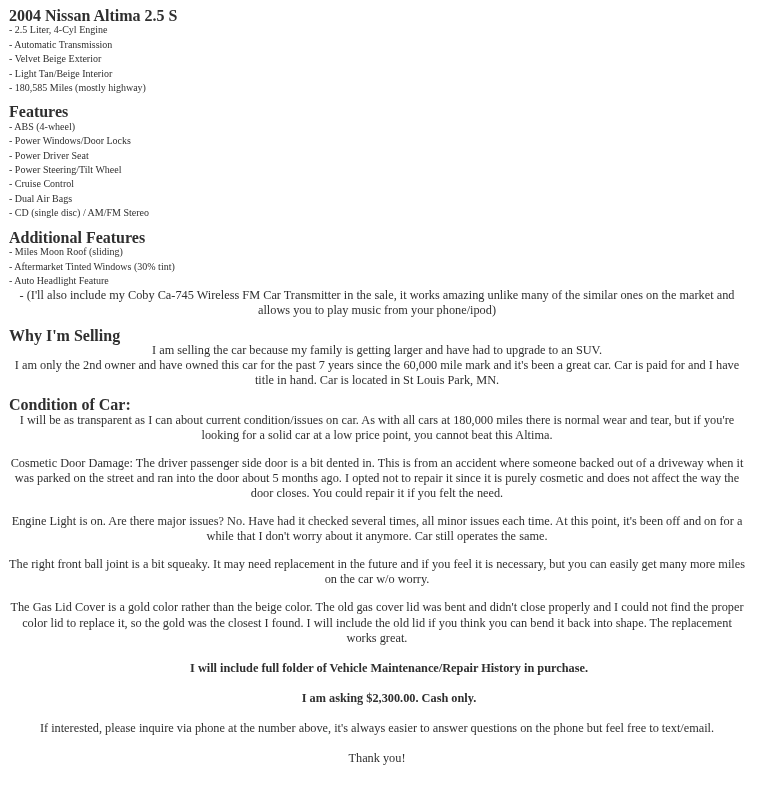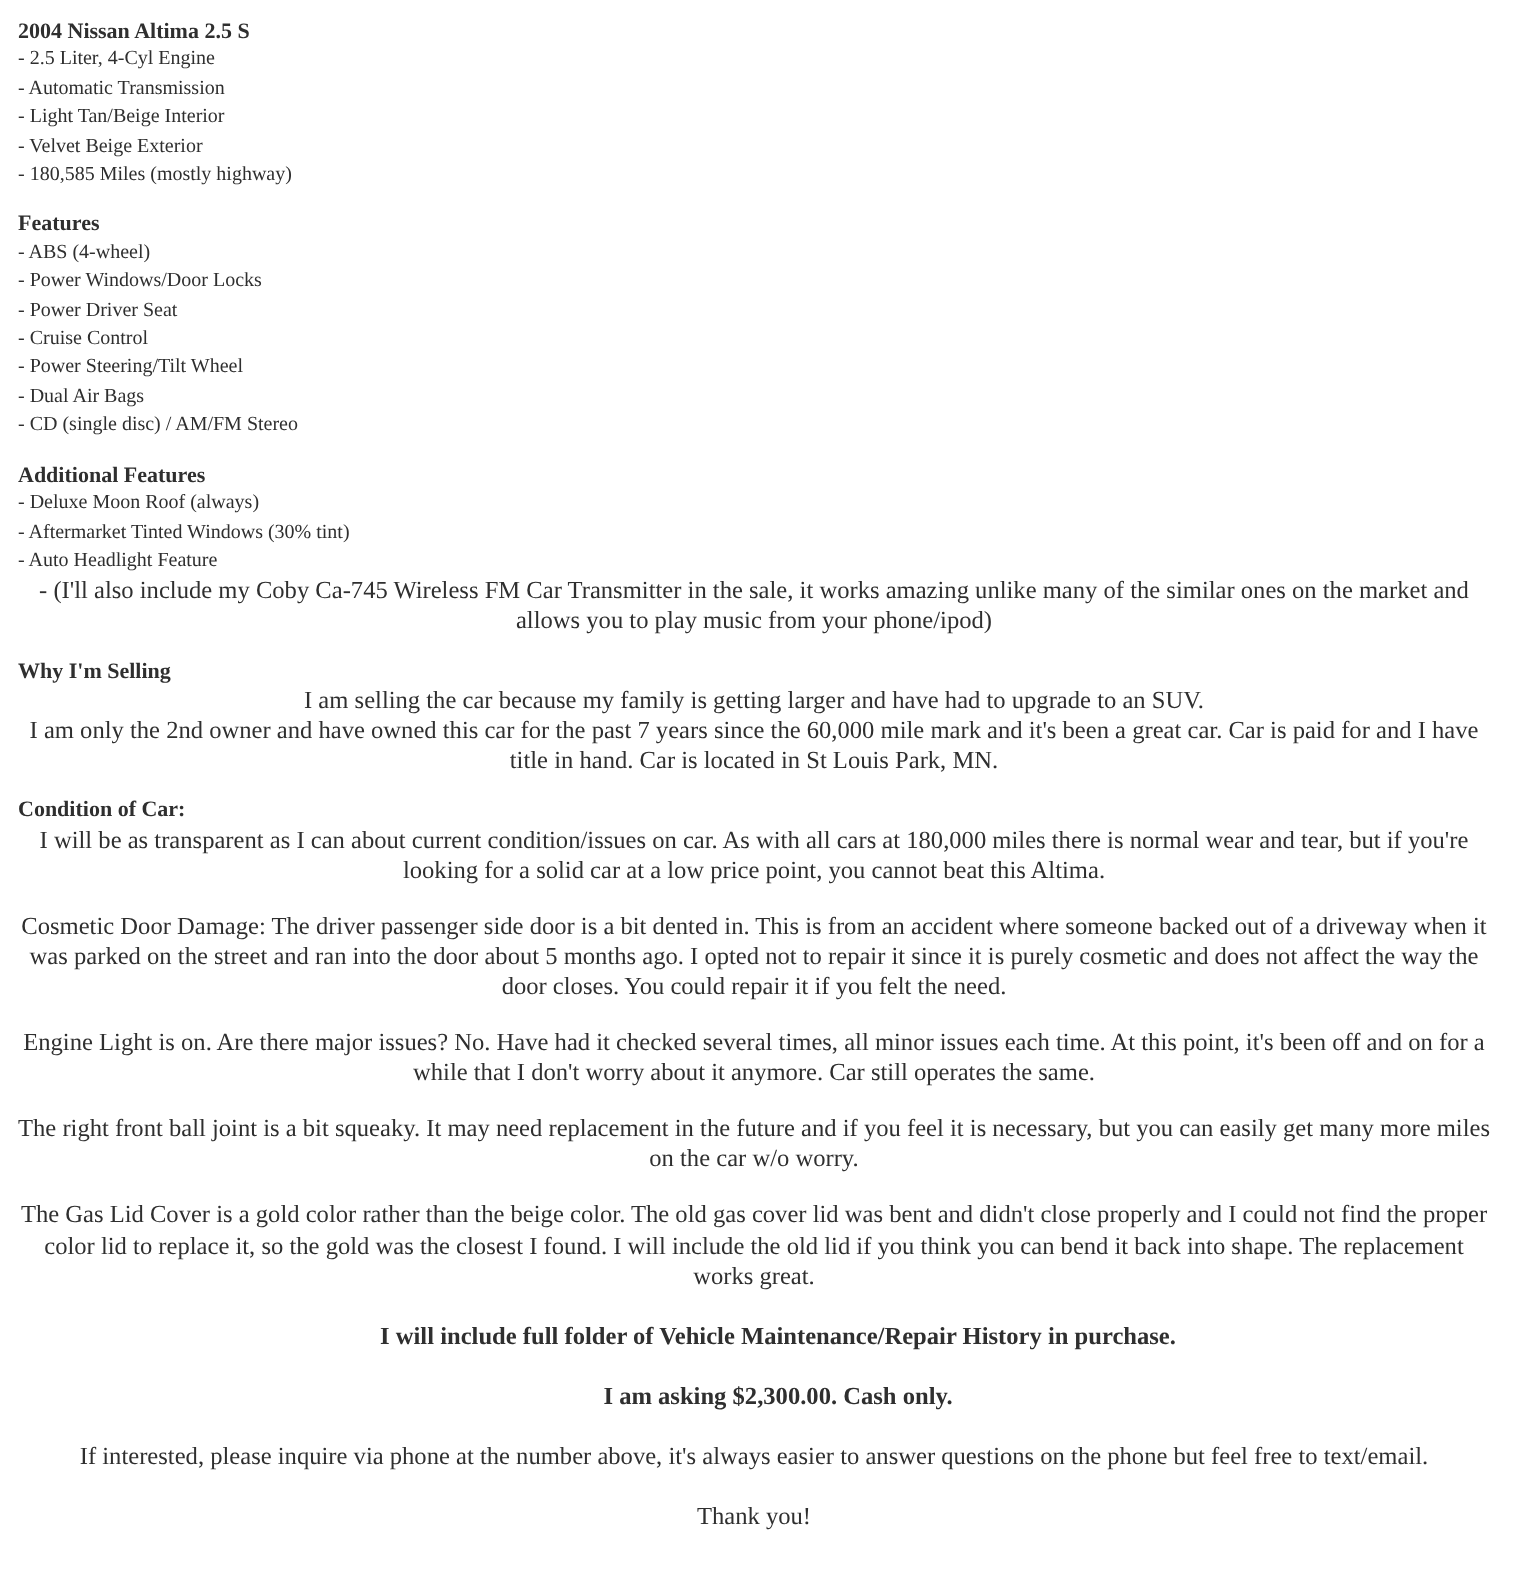--- a/index.html
+++ b/index.html
@@ -21,21 +21,21 @@
     box-sizing: border-box;
     width: 768px;
   }
   .line {
     font-size: 10px;
     line-height: 14.4px;
     white-space: pre-wrap;
   }
   .heading {
     font-weight: bold;
-    font-size: 11px;
+    font-size: 16px;
     line-height: 14.4px;
   }
   .para {
     font-size: 12.3px;
     line-height: 15.1px;
     text-align: center;
     max-width: 737px;
   }
   .para.bold {
     font-weight: bold;
@@ -47,39 +47,39 @@
 </style>
 </head>
 <body>
 
 <div id="listing">
 
   <div class="heading">2004 Nissan Altima 2.5 S</div>
 
   <div class="line">- 2.5 Liter, 4-Cyl Engine</div>
   <div class="line">- Automatic Transmission</div>
+  <div class="line">- Velvet Beige Exterior</div>
   <div class="line">- Light Tan/Beige Interior</div>
-  <div class="line">- Velvet Beige Exterior</div>
   <div class="line">- 180,585 Miles (mostly highway)</div>
 
   <div class="spacer-sm"></div>
 
   <div class="heading">Features</div>
   <div class="line">- ABS (4-wheel)</div>
   <div class="line">- Power Windows/Door Locks</div>
   <div class="line">- Power Driver Seat</div>
+  <div class="line">- Power Steering/Tilt Wheel</div>
   <div class="line">- Cruise Control</div>
-  <div class="line">- Power Steering/Tilt Wheel</div>
   <div class="line">- Dual Air Bags</div>
   <div class="line">- CD (single disc) / AM/FM Stereo</div>
 
   <div class="spacer-sm"></div>
 
   <div class="heading">Additional Features</div>
-  <div class="line">- Deluxe Moon Roof (always)</div>
+  <div class="line">- Miles Moon Roof (sliding)</div>
   <div class="line">- Aftermarket Tinted Windows (30% tint)</div>
   <div class="line">- Auto Headlight Feature</div>
   <div class="para">- (I'll also include my Coby Ca-745 Wireless FM Car Transmitter in the sale, it works amazing unlike many of the similar ones on the market and allows you to play music from your phone/ipod)</div>
 
   <div class="spacer-sm"></div>
 
   <div class="heading">Why I'm Selling</div>
   <div class="para">I am selling the car because my family is getting larger and have had to upgrade to an SUV.</div>
   <div class="para">I am only the 2nd owner and have owned this car for the past 7 years since the 60,000 mile mark and it's been a great car. Car is paid for and I have title in hand. Car is located in St Louis Park, MN.</div>
 

